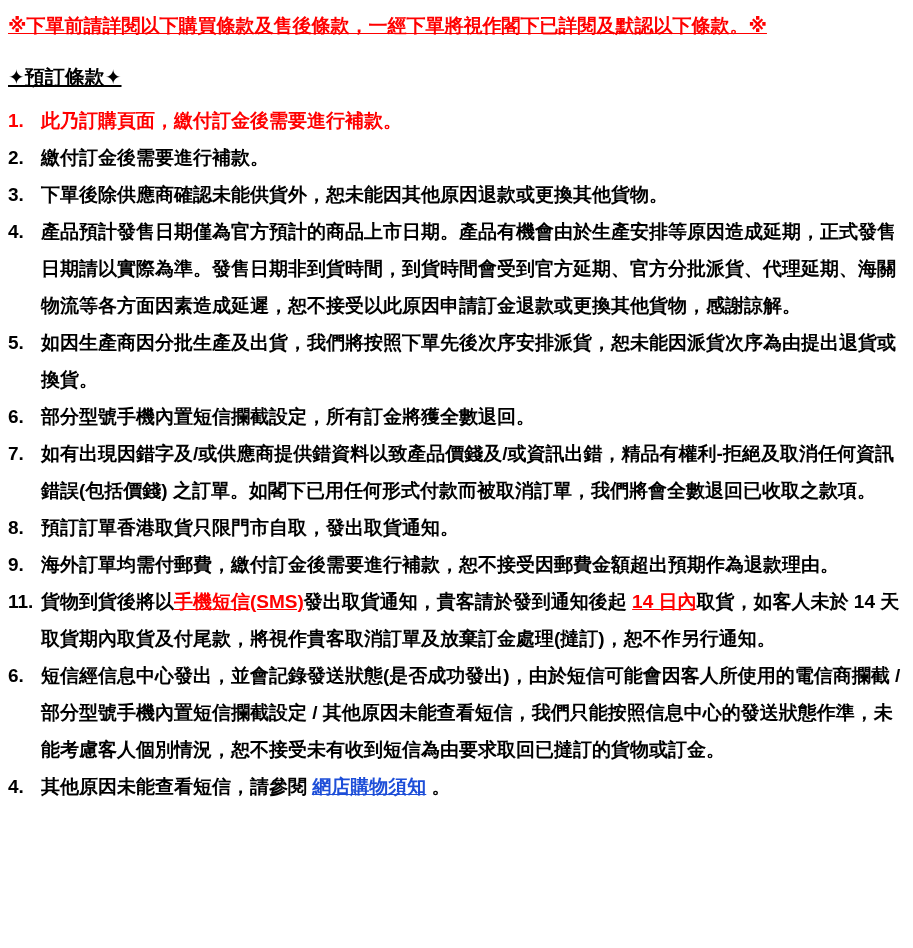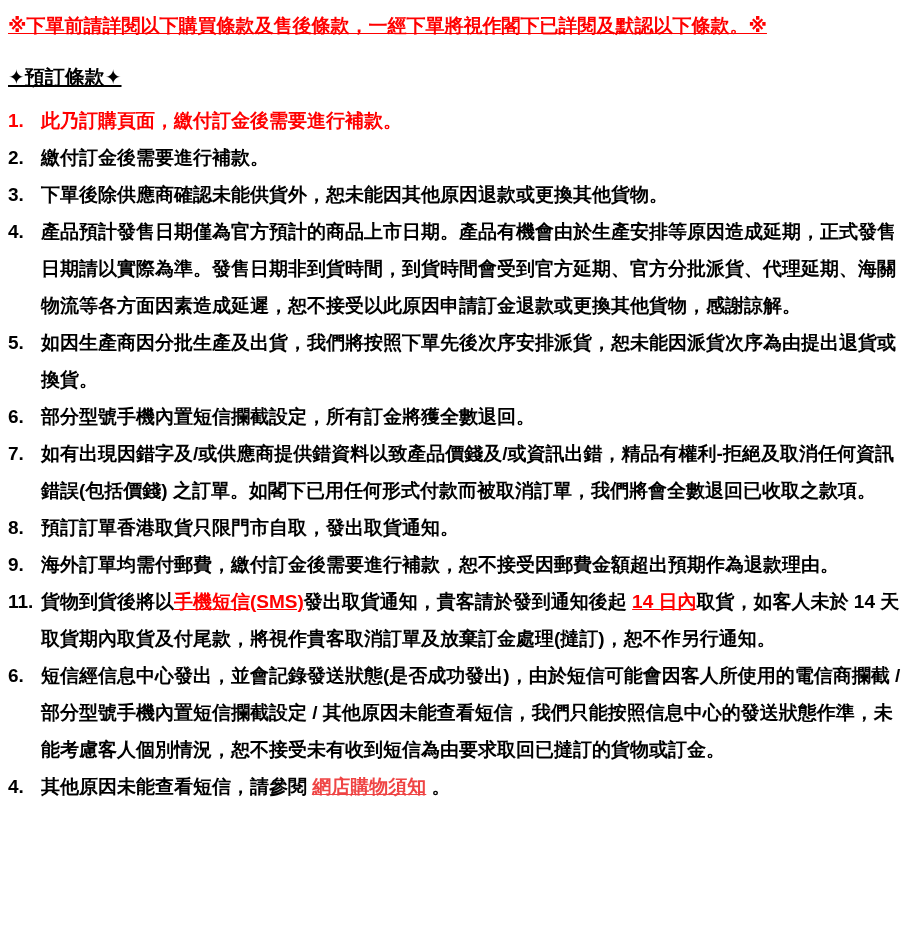--- a/index.html
+++ b/index.html
@@ -55,21 +55,21 @@
   .term-item.red,
   .term-item.red .num,
   .term-item.red .body {
     color: #ff0000;
   }
   .red-underline {
     color: #ff0000;
     text-decoration: underline;
   }
   .link {
-    color: #ef4444;
+    color: #1d4ed8;
     text-decoration: underline;
     cursor: pointer;
   }
 </style>
 </head>
 <body>
 
 <div class="doc">
   <h1 class="title">※下單前請詳閱以下購買條款及售後條款，一經下單將視作閣下已詳閱及默認以下條款。※</h1>
   <h2 class="section-heading">✦預訂條款✦</h2>

